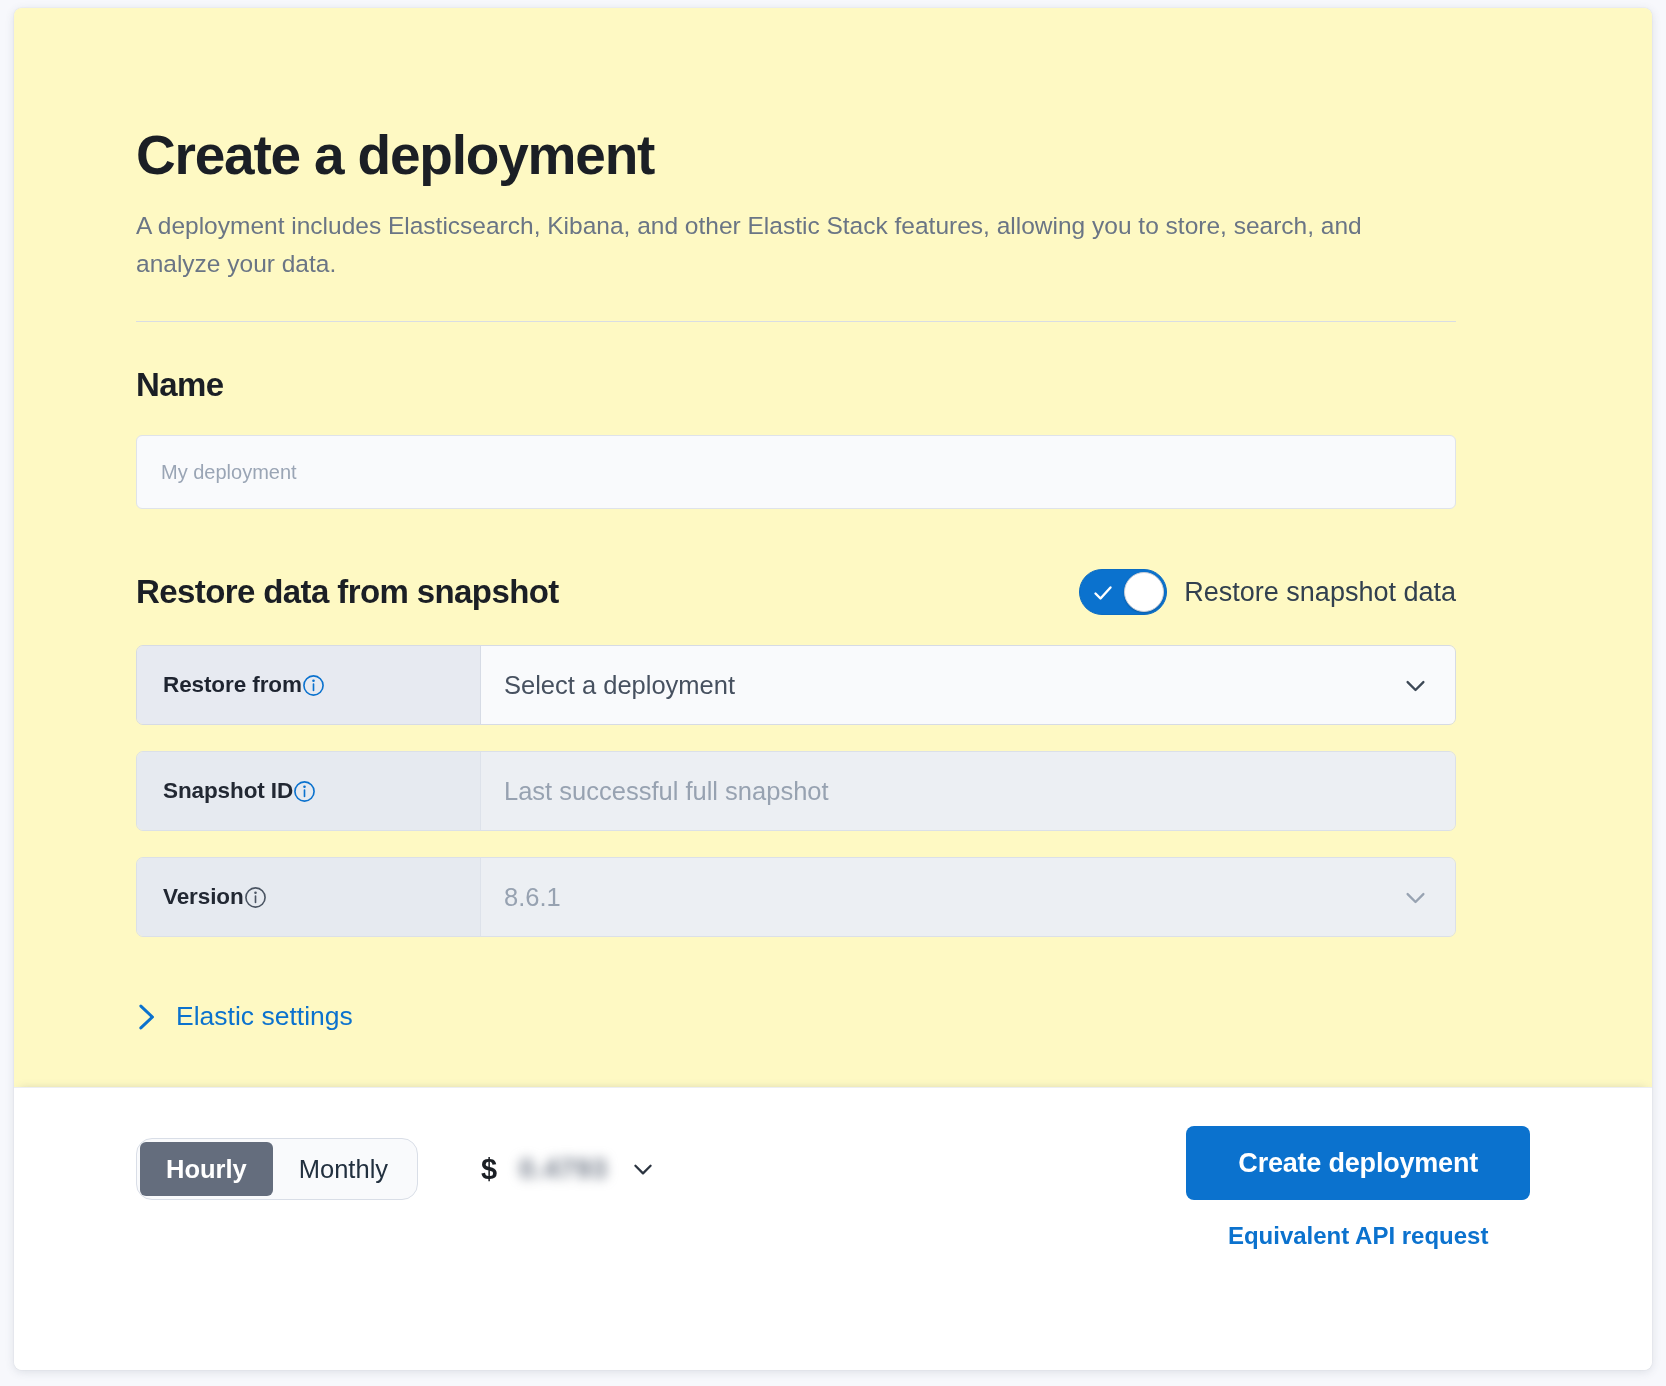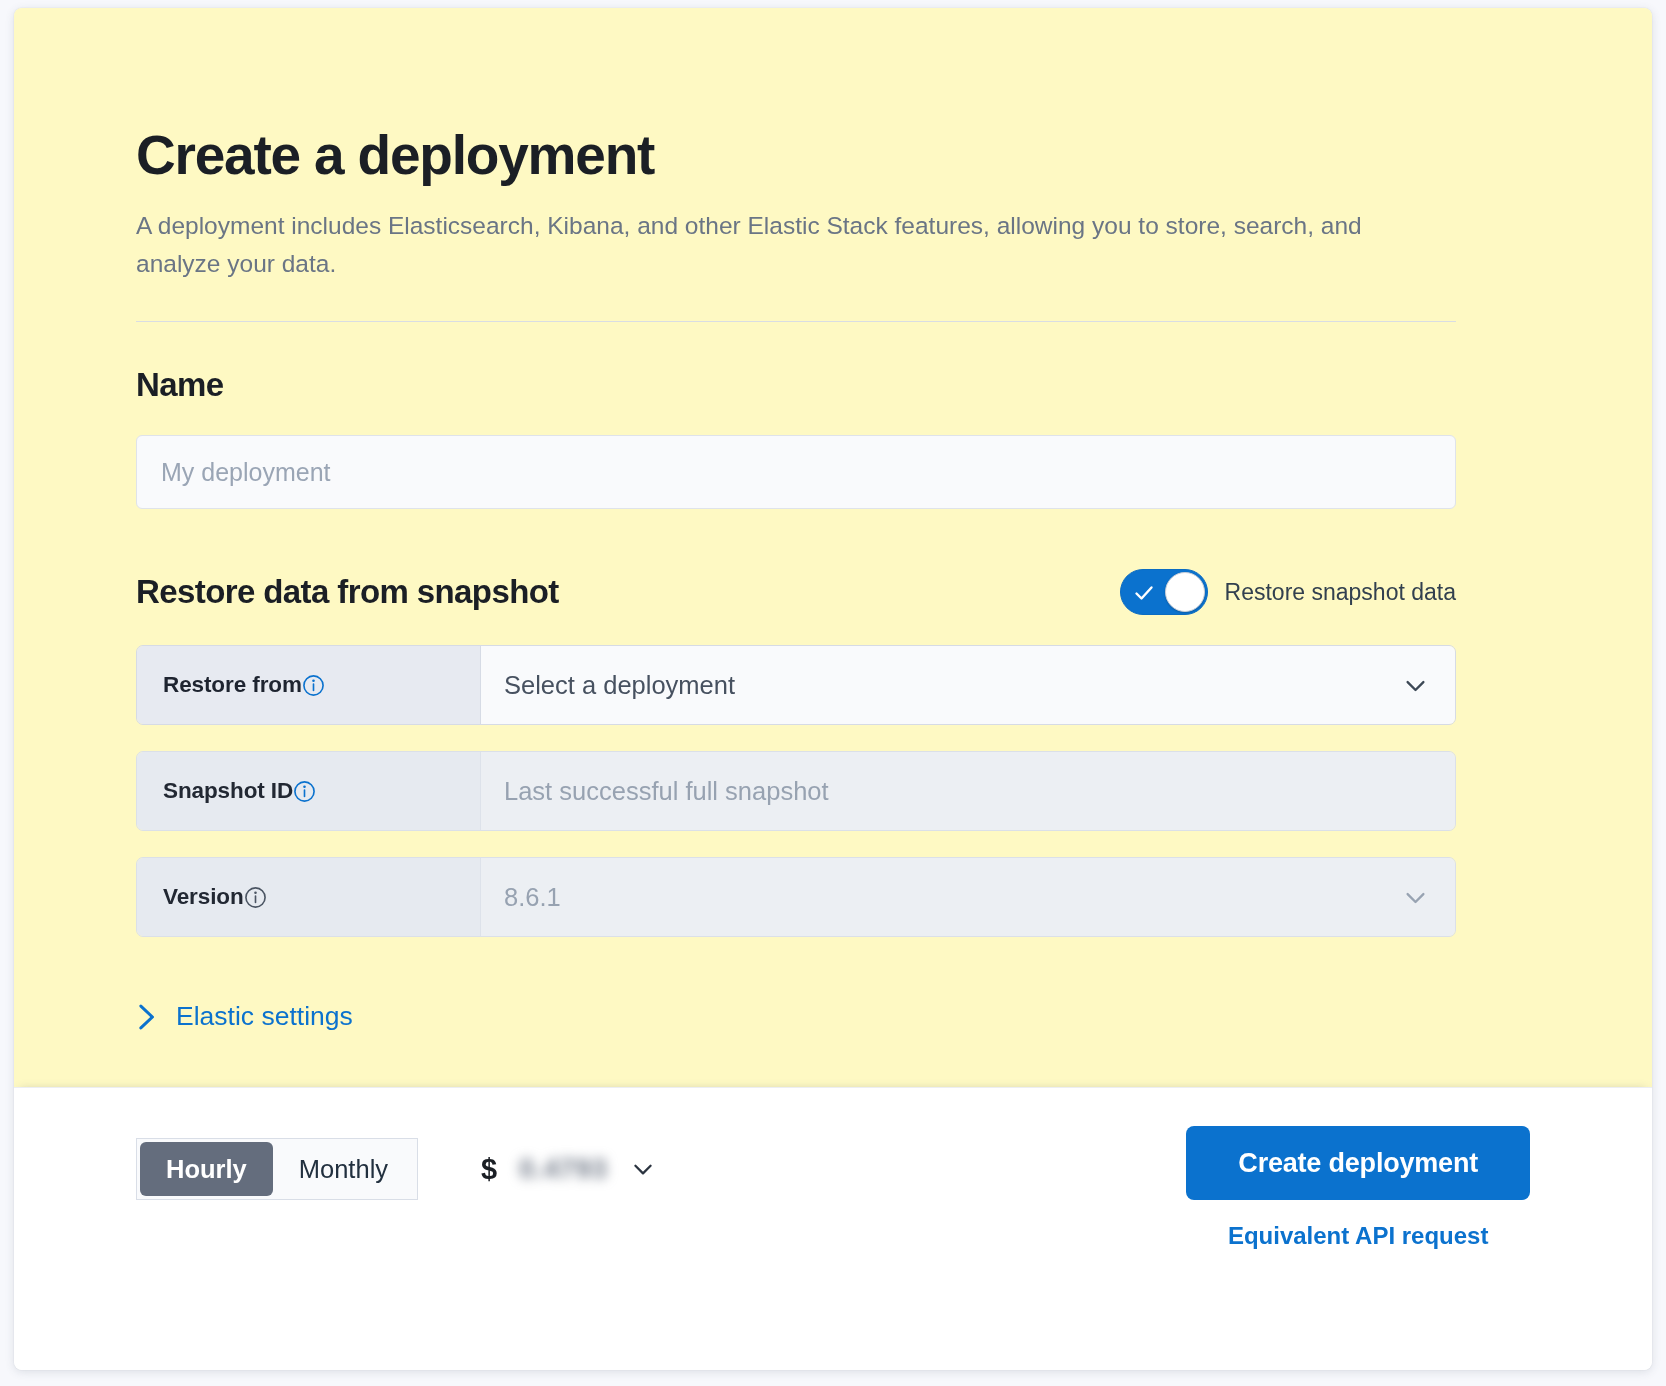--- a/index.html
+++ b/index.html
@@ -68,21 +68,21 @@
   }
   .name-block { margin-top: 44px; }
   .name-input {
     margin-top: 31px;
     width: 1320px;
     height: 74px;
     border: 1px solid #dfe3ea;
     border-radius: 6px;
     background: #f9fafc;
     font-family: "Liberation Sans", sans-serif;
-    font-size: 25px;
+    font-size: 20px;
     color: #2b3440;
     padding: 0 24px;
     outline: none;
   }
   .name-input::placeholder { color: #9aa5b5; }
 
   
   .restore-head {
     margin-top: 60px;
     display: flex;
@@ -112,21 +112,21 @@
     background: #ffffff;
     border: 1px solid #c8ced8;
     box-shadow: 0 1px 2px rgba(0,0,0,0.18);
   }
   .switch .check {
     position: absolute;
     left: 13px; top: 13px;
     width: 20px; height: 20px;
   }
   .toggle-label {
-    font-size: 23px;
+    font-size: 27px;
     color: #32404f;
     white-space: nowrap;
   }
 
   
   .form-rows { margin-top: 30px; }
   .form-row {
     display: flex;
     align-items: stretch;
     width: 1320px;
@@ -214,21 +214,21 @@
   }
   .price-group {
     display: flex;
     align-items: center;
     gap: 63px;
     padding-top: 12px;
   }
   .segmented {
     display: flex;
     border: 1px solid #d9dee7;
-    border-radius: 0;
+    border-radius: 16px;
     background: #f9fafc;
     padding: 3px;
     height: 62px;
     align-items: stretch;
   }
   .seg {
     display: flex;
     align-items: center;
     justify-content: center;
     padding: 0 26px;

